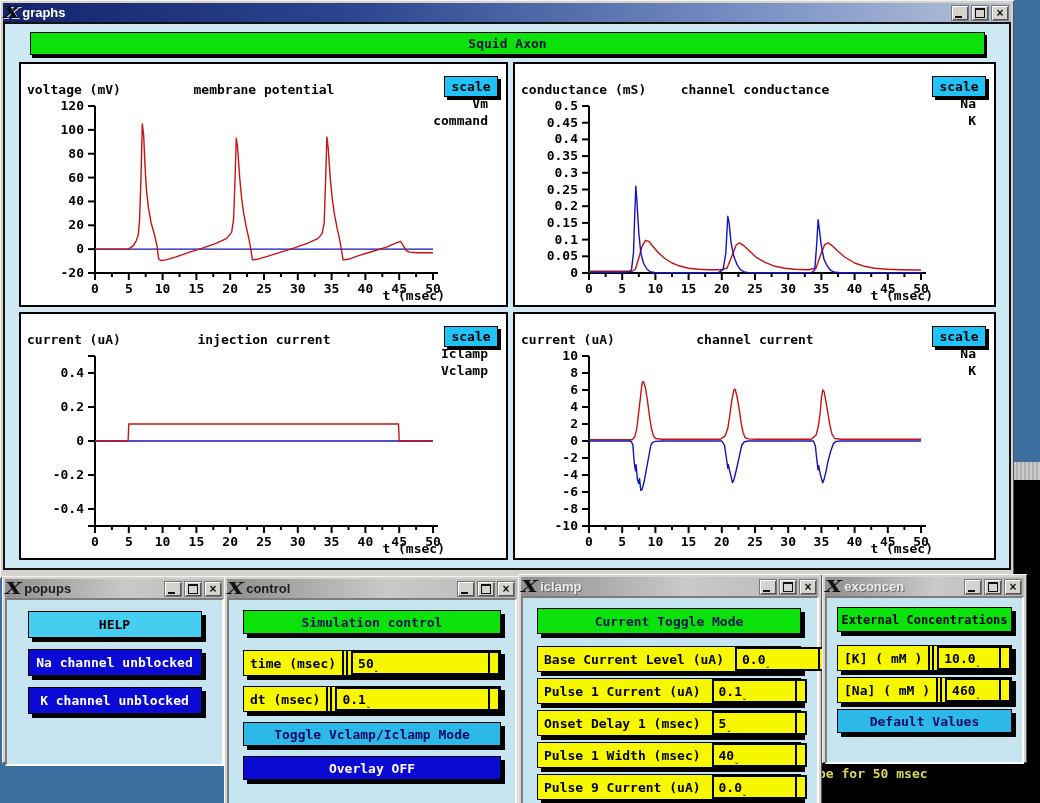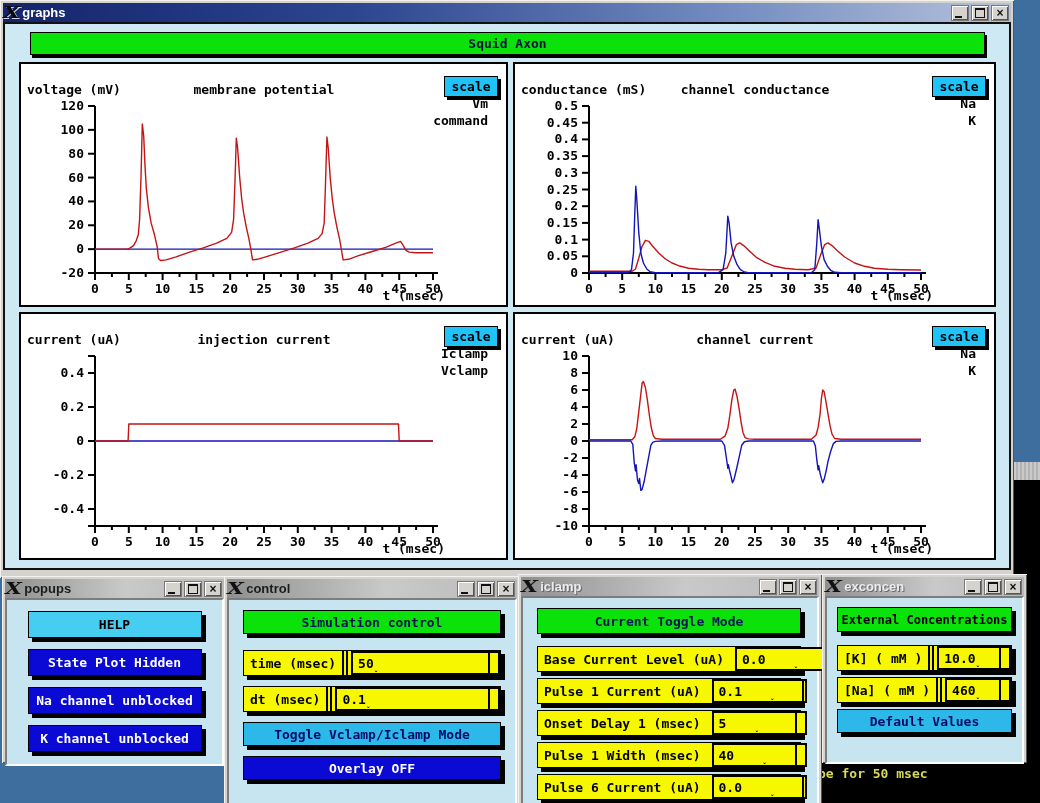--- a/index.html
+++ b/index.html
@@ -76,21 +76,21 @@
   #ctl-btnrow{display:flex;justify-content:space-between;margin:0 2px 15px 2px;}
   #ctl-btnrow .btn-cyan{width:54px;height:22px;}
   #control-inner .frow{height:24px;margin-bottom:10px;}
   #ctl-toggle{height:22px;margin-bottom:10px;}
   #ctl-overlay{height:22px;}
   
   #iclamp-win{left:518px;top:574px;width:298px;height:240px;}
   #iclamp-inner{height:214px;padding:10px 16px 0 14px;}
   #icl-header{height:24px;margin-bottom:12px;}
   #iclamp-inner .frow{height:24px;margin-bottom:6px;}
-  #iclamp-inner .frow .vbox{flex:none;width:86px;gap:28px;}
+  #iclamp-inner .frow .vbox{flex:none;width:86px;}
   #iclamp-inner .frow .lbl{flex:1;}
   
   #exconcen-win{left:822px;top:574px;width:199px;height:183px;}
   #exconcen-inner{height:155px;padding:9px 10px 0 10px;}
   #exc-header{height:23px;margin-bottom:13px;font-size:12px;color:#000;}
   #exconcen-inner .frow{height:24px;margin-bottom:6px;}
   #exconcen-inner .frow .vbox{flex:1;}
   #exc-default{height:22px;margin-top:4px;}
   
   #term-black{position:absolute;left:812px;top:480px;width:228px;height:323px;background:#000;}
@@ -400,21 +400,20 @@
         <span class="tbtn">
             <span class="glyph-max"></span>
           </span>
         <span class="tbtn">
             <span class="glyph-close">×</span>
           </span>
       </span>
     </div>
     <div class="inner" id="popups-inner">
       <div class="pbtn btn-cyan btn-help">HELP</div>
-      <div class="pbtn btn-blue">State Plot Hidden</div>
       <div class="pbtn btn-blue">Na channel unblocked</div>
       <div class="pbtn btn-blue">K channel unblocked</div>
     </div>
   </div>
 
   <div class="win" id="control-win">
     <div class="tbar tbar-grey">
       <span class="xlogo">X</span>
       <span class="ttext dark">control</span>
       <span class="tbtns">
@@ -508,21 +507,21 @@
         <span class="lbl">Pulse 1 Width (msec)</span>
         <span class="sep"></span>
           <span class="sep2"></span>
         <span class="vbox">
             <span>40</span>
             <span class="caret">ˬ</span>
             <span class="nub"></span>
           </span>
       </div>
       <div class="frow">
-        <span class="lbl">Pulse 6 Current (uA)</span>
+        <span class="lbl">Pulse 9 Current (uA)</span>
         <span class="sep"></span>
           <span class="sep2"></span>
         <span class="vbox">
             <span>0.0</span>
             <span class="caret">ˬ</span>
             <span class="nub"></span>
           </span>
       </div>
 
     </div>

